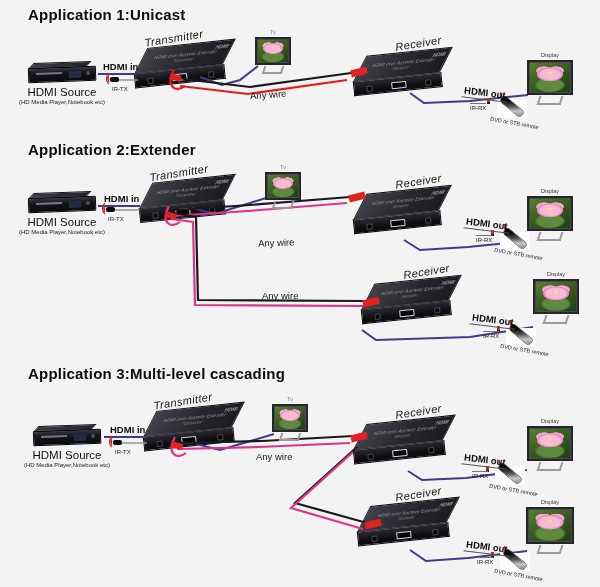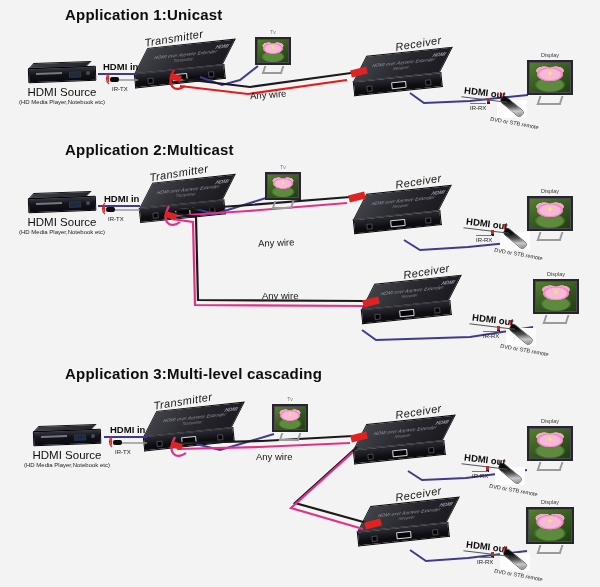--- a/index.html
+++ b/index.html
@@ -1,18 +1,18 @@
 <!DOCTYPE html>
 <html><head>
 <meta charset="utf-8">
 <style>
   html,body{margin:0;padding:0;background:#e8e8e8;}
   .canvas{position:relative;width:600px;height:587px;background:#f3f3f3;overflow:hidden;
           font-family:"Liberation Sans",sans-serif;}
-  .title{position:absolute;font-weight:bold;font-size:15px;letter-spacing:.2px;color:#0d0d0d;z-index:5;white-space:nowrap;margin-left:37px;}
+  .title{position:absolute;font-weight:bold;font-size:15px;letter-spacing:.2px;color:#0d0d0d;z-index:5;white-space:nowrap;}
   
   .wires{position:absolute;left:0;top:0;z-index:3;pointer-events:none;}
   
   .unit{position:absolute;z-index:2;transform:rotate(-6deg);}
   .u-name{position:absolute;top:-13px;font-style:italic;font-size:11px;letter-spacing:.4px;color:#141414;transform:rotate(-3deg);white-space:nowrap;z-index:6;}
   .u-top{height:25px;width:calc(100% - 16px);transform:skewX(-33deg);transform-origin:left bottom;
          background:linear-gradient(105deg,#42424a,#26262c 55%,#1b1b21);border:1px solid #0a0a0c;box-sizing:border-box;position:relative;}
   .u-text{font-size:4.5px;color:#9a9aa4;text-align:center;padding-top:7px;letter-spacing:.2px;white-space:nowrap;overflow:hidden;}
   .u-sub{font-size:4px;color:#83838d;text-align:center;white-space:nowrap;}
   .u-logo{position:absolute;right:3px;top:2px;font-weight:bold;font-style:italic;font-size:5px;color:#9b9ba5;}
@@ -182,21 +182,21 @@
     <div class="remote-lbl" style="left:490px;top:120px;">DVD or STB remote</div>
 
     <div class="tv display" style="left:527px;top:60px;">
       <div class="tv-label">Display</div>
       <div class="tv-screen"></div>
       <div class="tv-stand"></div>
     </div>
   </div>
 
   <div>
-    <div class="title" style="left:28px;top:141px;">Application 2:Multicast</div>
+    <div class="title" style="left:28px;top:141px;">Application 2:Extender</div>
 
     <div class="player" style="left:28px;top:192px;">
       <div class="pl-top"></div>
       <div class="pl-body">
         <div class="pl-slot"></div>
         <div class="pl-screen"></div>
         <div class="pl-btn"></div>
       </div>
     </div>
     <div class="src-title" style="left:12px;top:216px;">HDMI Source</div>

